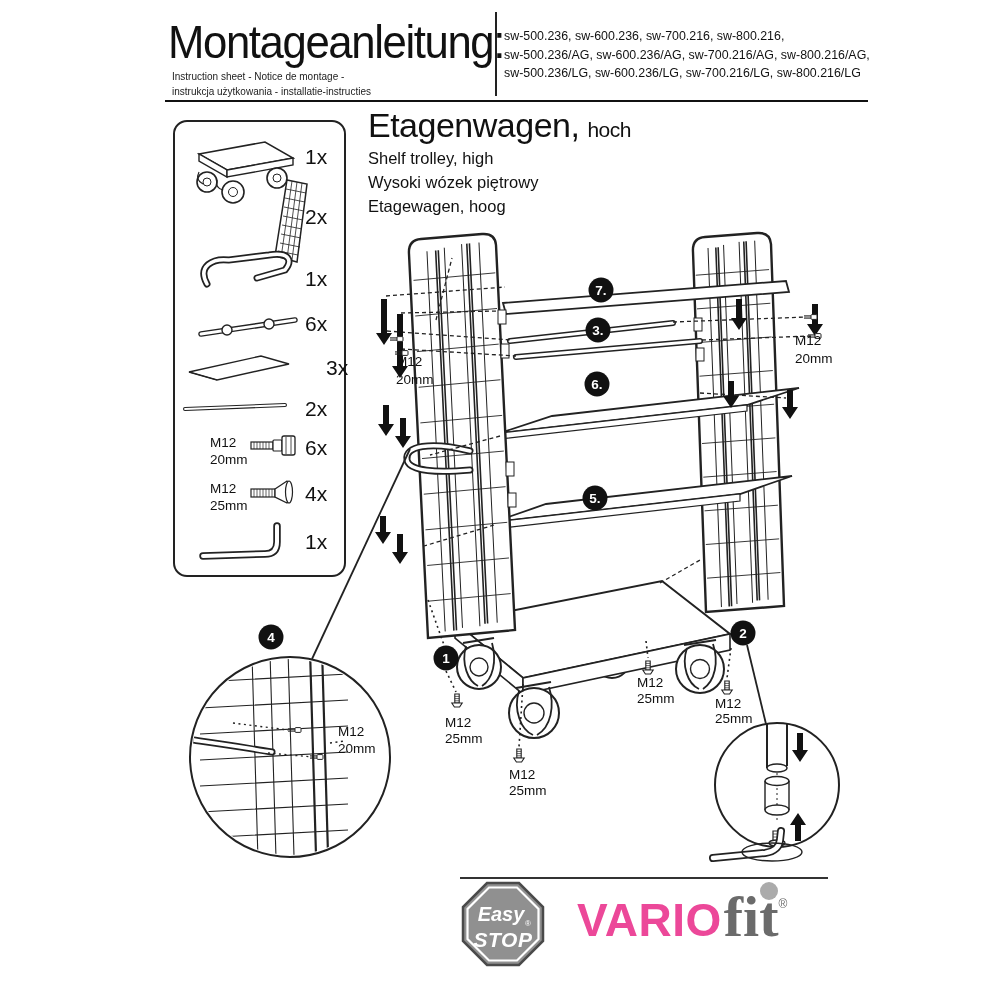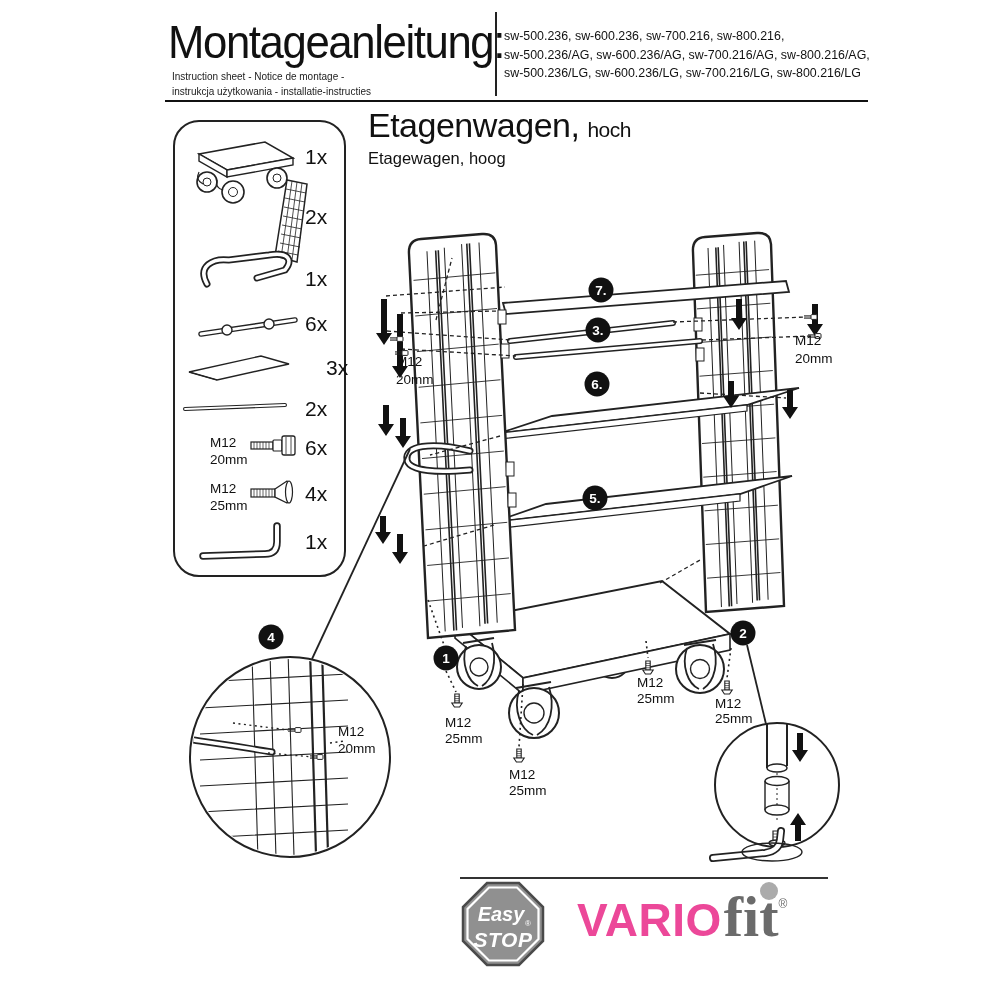--- a/index.html
+++ b/index.html
@@ -12,21 +12,21 @@
   .subtitles{left:172px;top:70px;font-size:10px;line-height:14.5px;color:#222;}
   .vdivider{left:495px;top:12px;width:2px;height:84px;background:#222;}
   .models{left:504px;top:27px;font-size:12.4px;line-height:18.5px;white-space:nowrap;}
   .hrule{left:165px;top:100px;width:703px;height:2.2px;background:#111;}
   
   .prod{left:368px;top:106px;}
   .prod-main{font-size:34px;letter-spacing:-.5px;white-space:nowrap;}
   .prod-main .suffix{font-size:21px;margin-left:8px;}
   .prod-sub{font-size:16.5px;line-height:21px;margin-top:3px;}
   
-  .parts-box{left:173px;top:120px;width:169px;height:453px;border:2px solid #222;border-radius:26px;}
+  .parts-box{left:173px;top:120px;width:169px;height:453px;border:2px solid #222;border-radius:14px;}
   .qty{position:absolute;left:130px;width:45px;font-size:21px;color:#111;}
   .msize{position:absolute;font-size:13.5px;line-height:17px;color:#111;}
   .picon{position:absolute;}
   
   svg.diagram{left:0;top:0;pointer-events:none;}
   svg text{font-family:"Liberation Sans",sans-serif;}
   .lbl{font-size:13.5px;fill:#111;}
   .callout-num{font-size:13.5px;font-weight:bold;fill:#fff;text-anchor:middle;}
   
   .frule{left:460px;top:877px;width:368px;height:2.2px;background:#333;}
@@ -52,20 +52,22 @@
     <div>sw-500.236, sw-600.236, sw-700.216, sw-800.216,</div>
     <div>sw-500.236/AG, sw-600.236/AG, sw-700.216/AG, sw-800.216/AG,</div>
     <div>sw-500.236/LG, sw-600.236/LG, sw-700.216/LG, sw-800.216/LG</div>
   </div>
   <div class="abs hrule"></div>
 
   <div class="abs prod">
     <div class="prod-main">
       <span>Etagenwagen,</span><span class="suffix">hoch</span>
     </div>
+    <div class="prod-sub">Shelf trolley, high</div>
+    <div class="prod-sub">Wysoki wózek piętrowy</div>
     <div class="prod-sub">Etagewagen, hoog</div>
   </div>
 
   <div class="abs parts-box">
 
     <svg class="picon" style="left:10px;top:14px;" width="118" height="70" viewBox="0 0 118 70">
       <polygon points="14,18 80,6 108,22 42,34" fill="#fff" stroke="#222" stroke-width="1.6"></polygon>
       <polygon points="14,18 42,34 42,41 14,25" fill="#fff" stroke="#222" stroke-width="1.4"></polygon>
       <polygon points="42,34 108,22 108,29 42,41" fill="#fff" stroke="#222" stroke-width="1.4"></polygon>
       <circle cx="22" cy="46" r="10" fill="#fff" stroke="#222" stroke-width="1.6"></circle>

